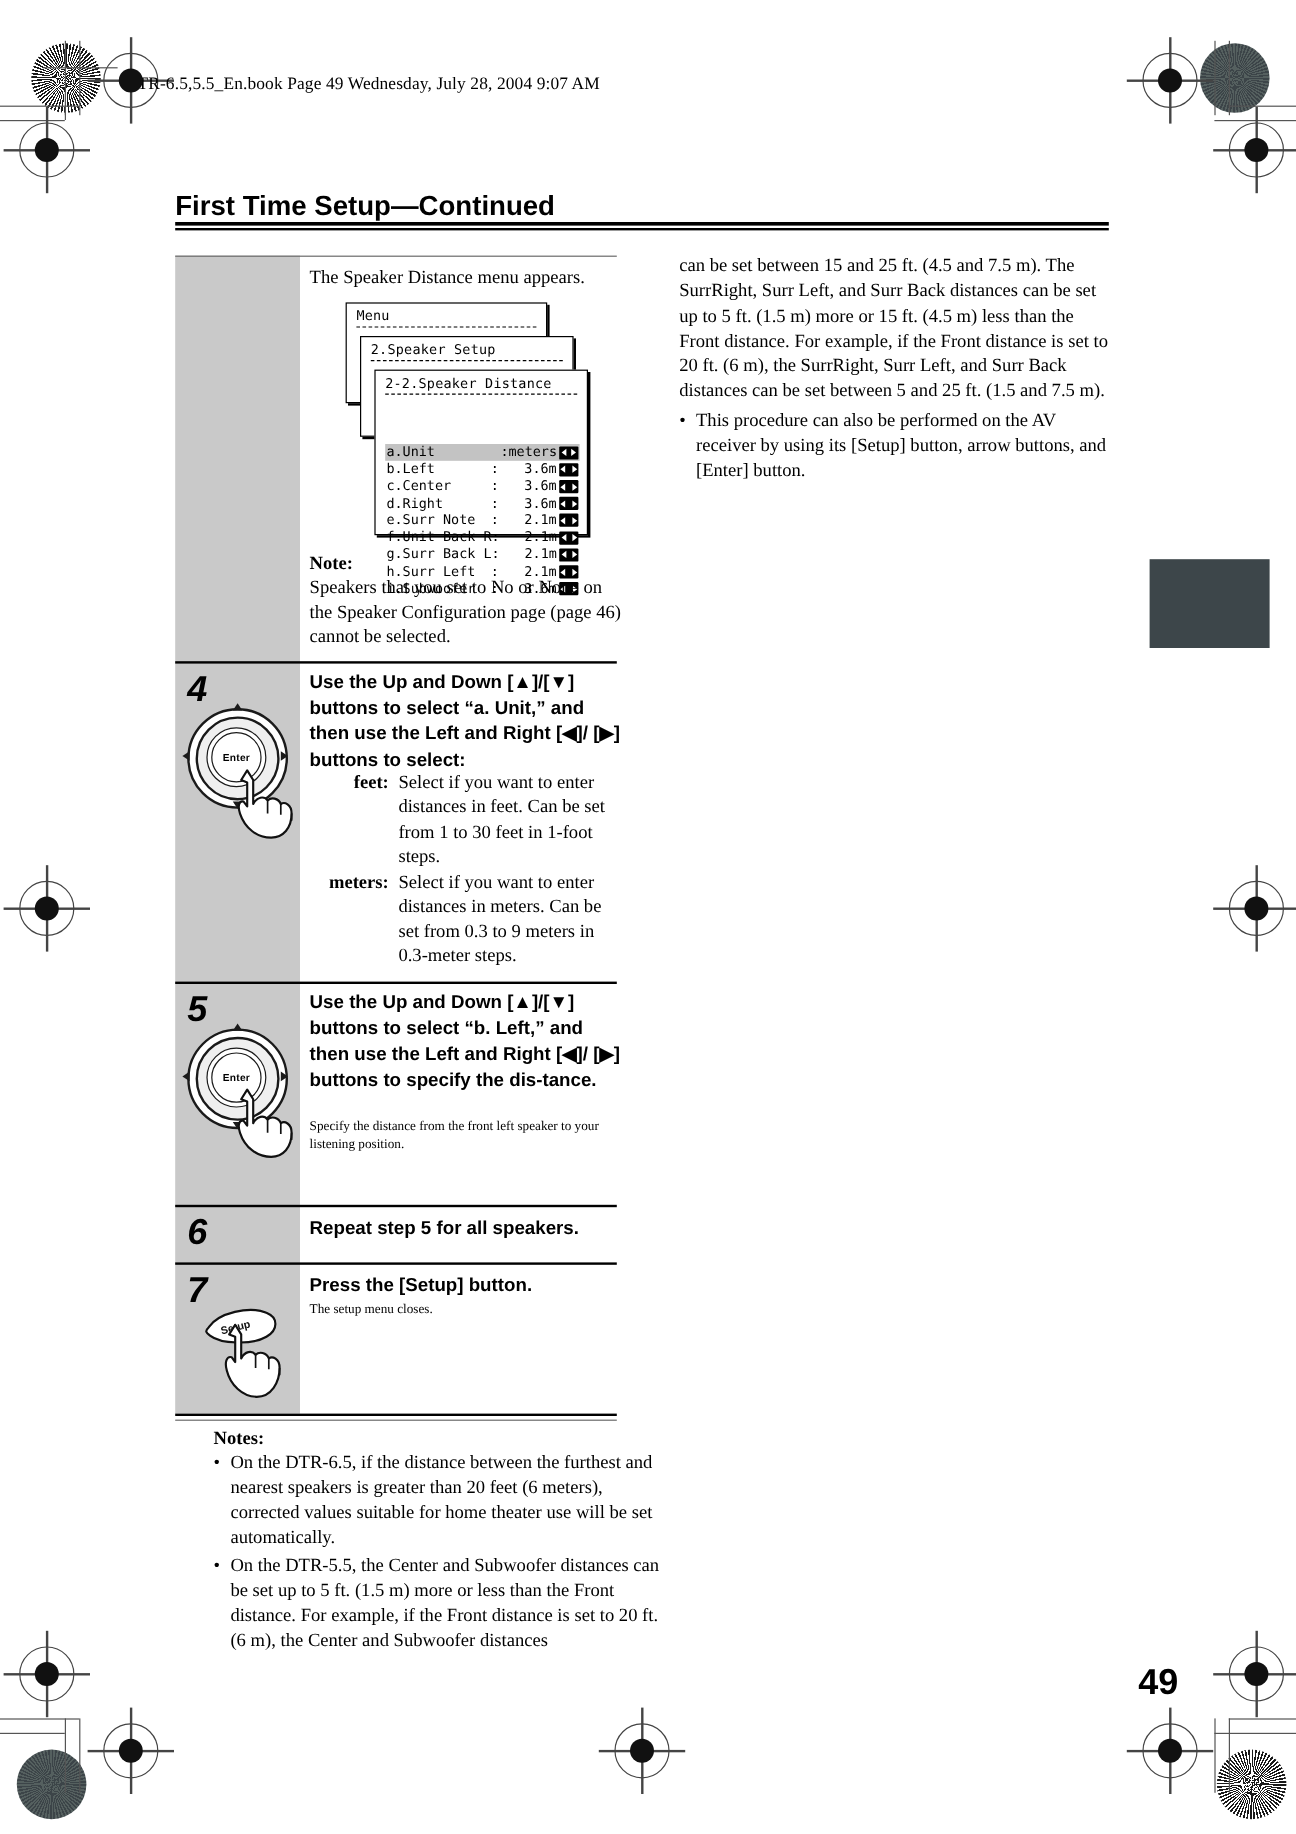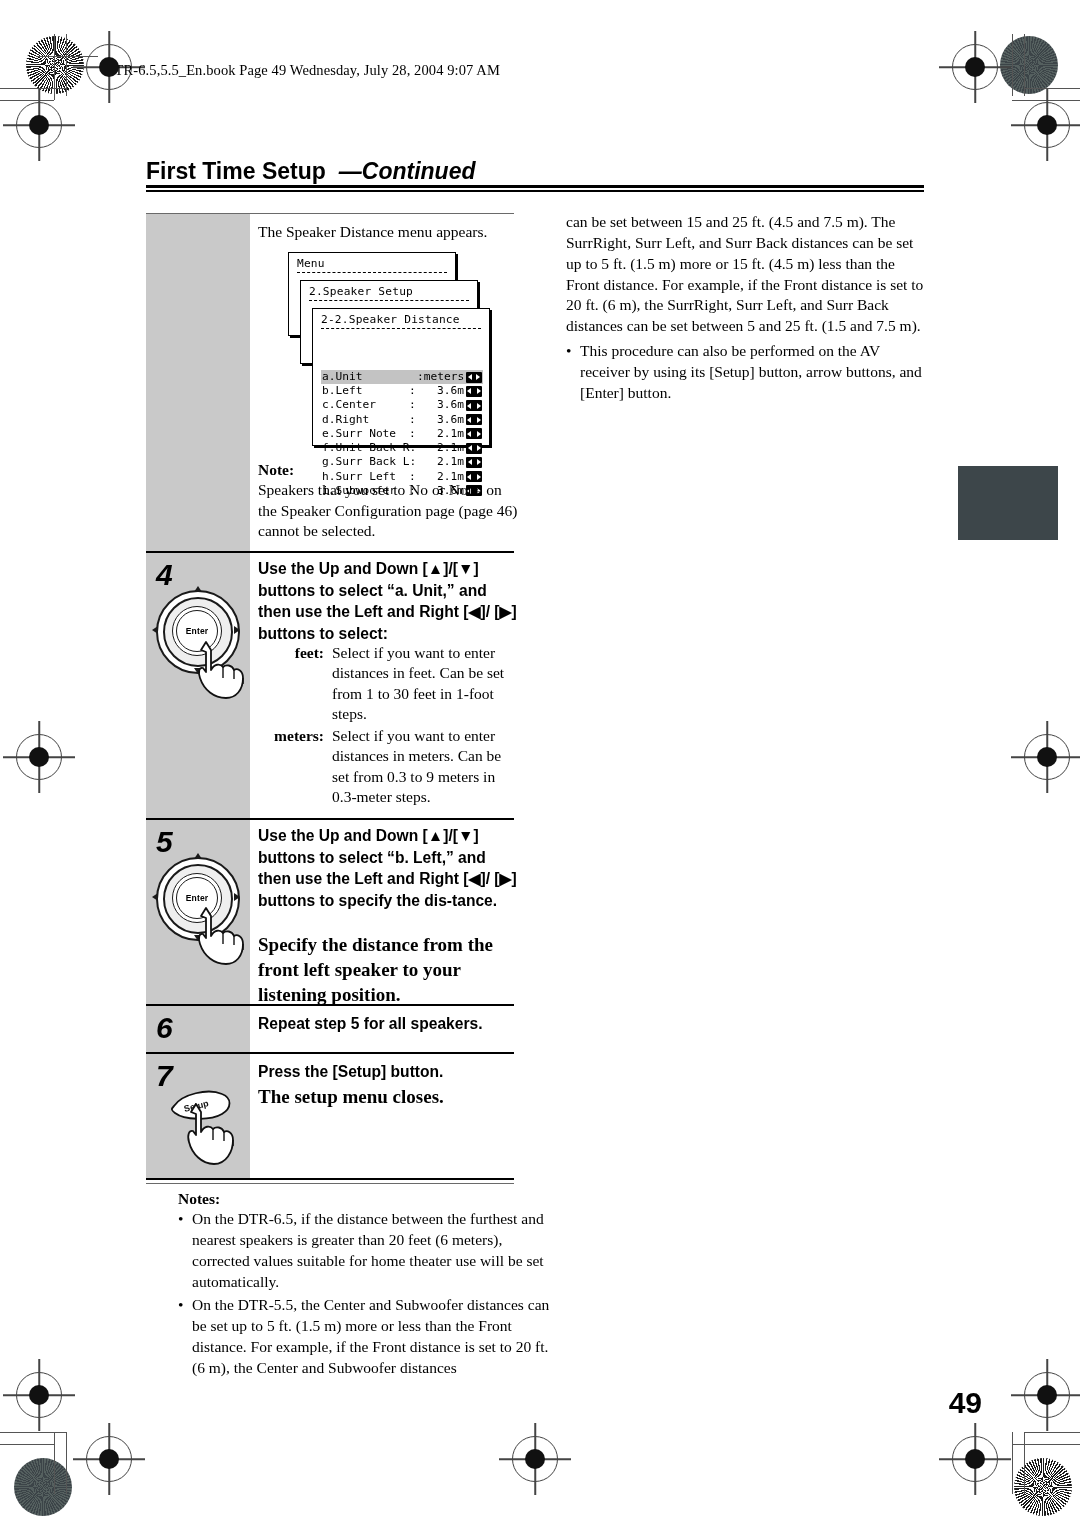--- a/index.html
+++ b/index.html
@@ -58,21 +58,21 @@
 
   
   .title {
     position: absolute;
     left: 146px; top: 158px;
     font-family: "Liberation Sans", sans-serif;
     font-weight: bold;
     font-size: 23px;
     white-space: nowrap;
   }
-  .title .cont { font-style: italic; font-weight: bold; margin-left: 13px; }
+  .title .cont { font-weight: bold; }
   .title-rule-a { position: absolute; left: 146px; top: 185px; width: 778px; height: 3px; background: #000; }
   .title-rule-b { position: absolute; left: 146px; top: 190px; width: 778px; height: 2px; background: #000; }
   .graybar {
     position: absolute; left: 146px; top: 213px;
     width: 104px; height: 965px;
     background: #c9c9c9;
   }
   .rowrule { position: absolute; height: 2px; background: #000; }
   .rowrule.thin { height: 1.2px; background: #6a6a6a; }
 
@@ -137,21 +137,21 @@
     color: #000;
   }
   .stephead {
     position: absolute;
     font-family: "Liberation Sans", sans-serif;
     font-weight: bold;
     font-size: 15.6px;
     line-height: 1.39;
     width: 262px;
   }
-  .stepbody { position: absolute; font-size: 19px; line-height: 1.32; width: 262px; font-weight: bold; }
+  .stepbody { position: absolute; font-size: 11px; line-height: 1.32; width: 262px; }
 
   .deflist { position: absolute; width: 262px; font-size: 15.5px; line-height: 1.32; }
   .defrow { display: flex; margin-bottom: 1px; }
   .defterm { width: 66px; text-align: right; font-weight: bold; padding-right: 8px; flex: 0 0 66px; }
   .defdesc { flex: 1; }
 
   
   .navpad { position: absolute; width: 96px; height: 96px; }
   .navpad .ring-o {
     position: absolute; left: 4px; top: 4px; width: 80px; height: 80px;

